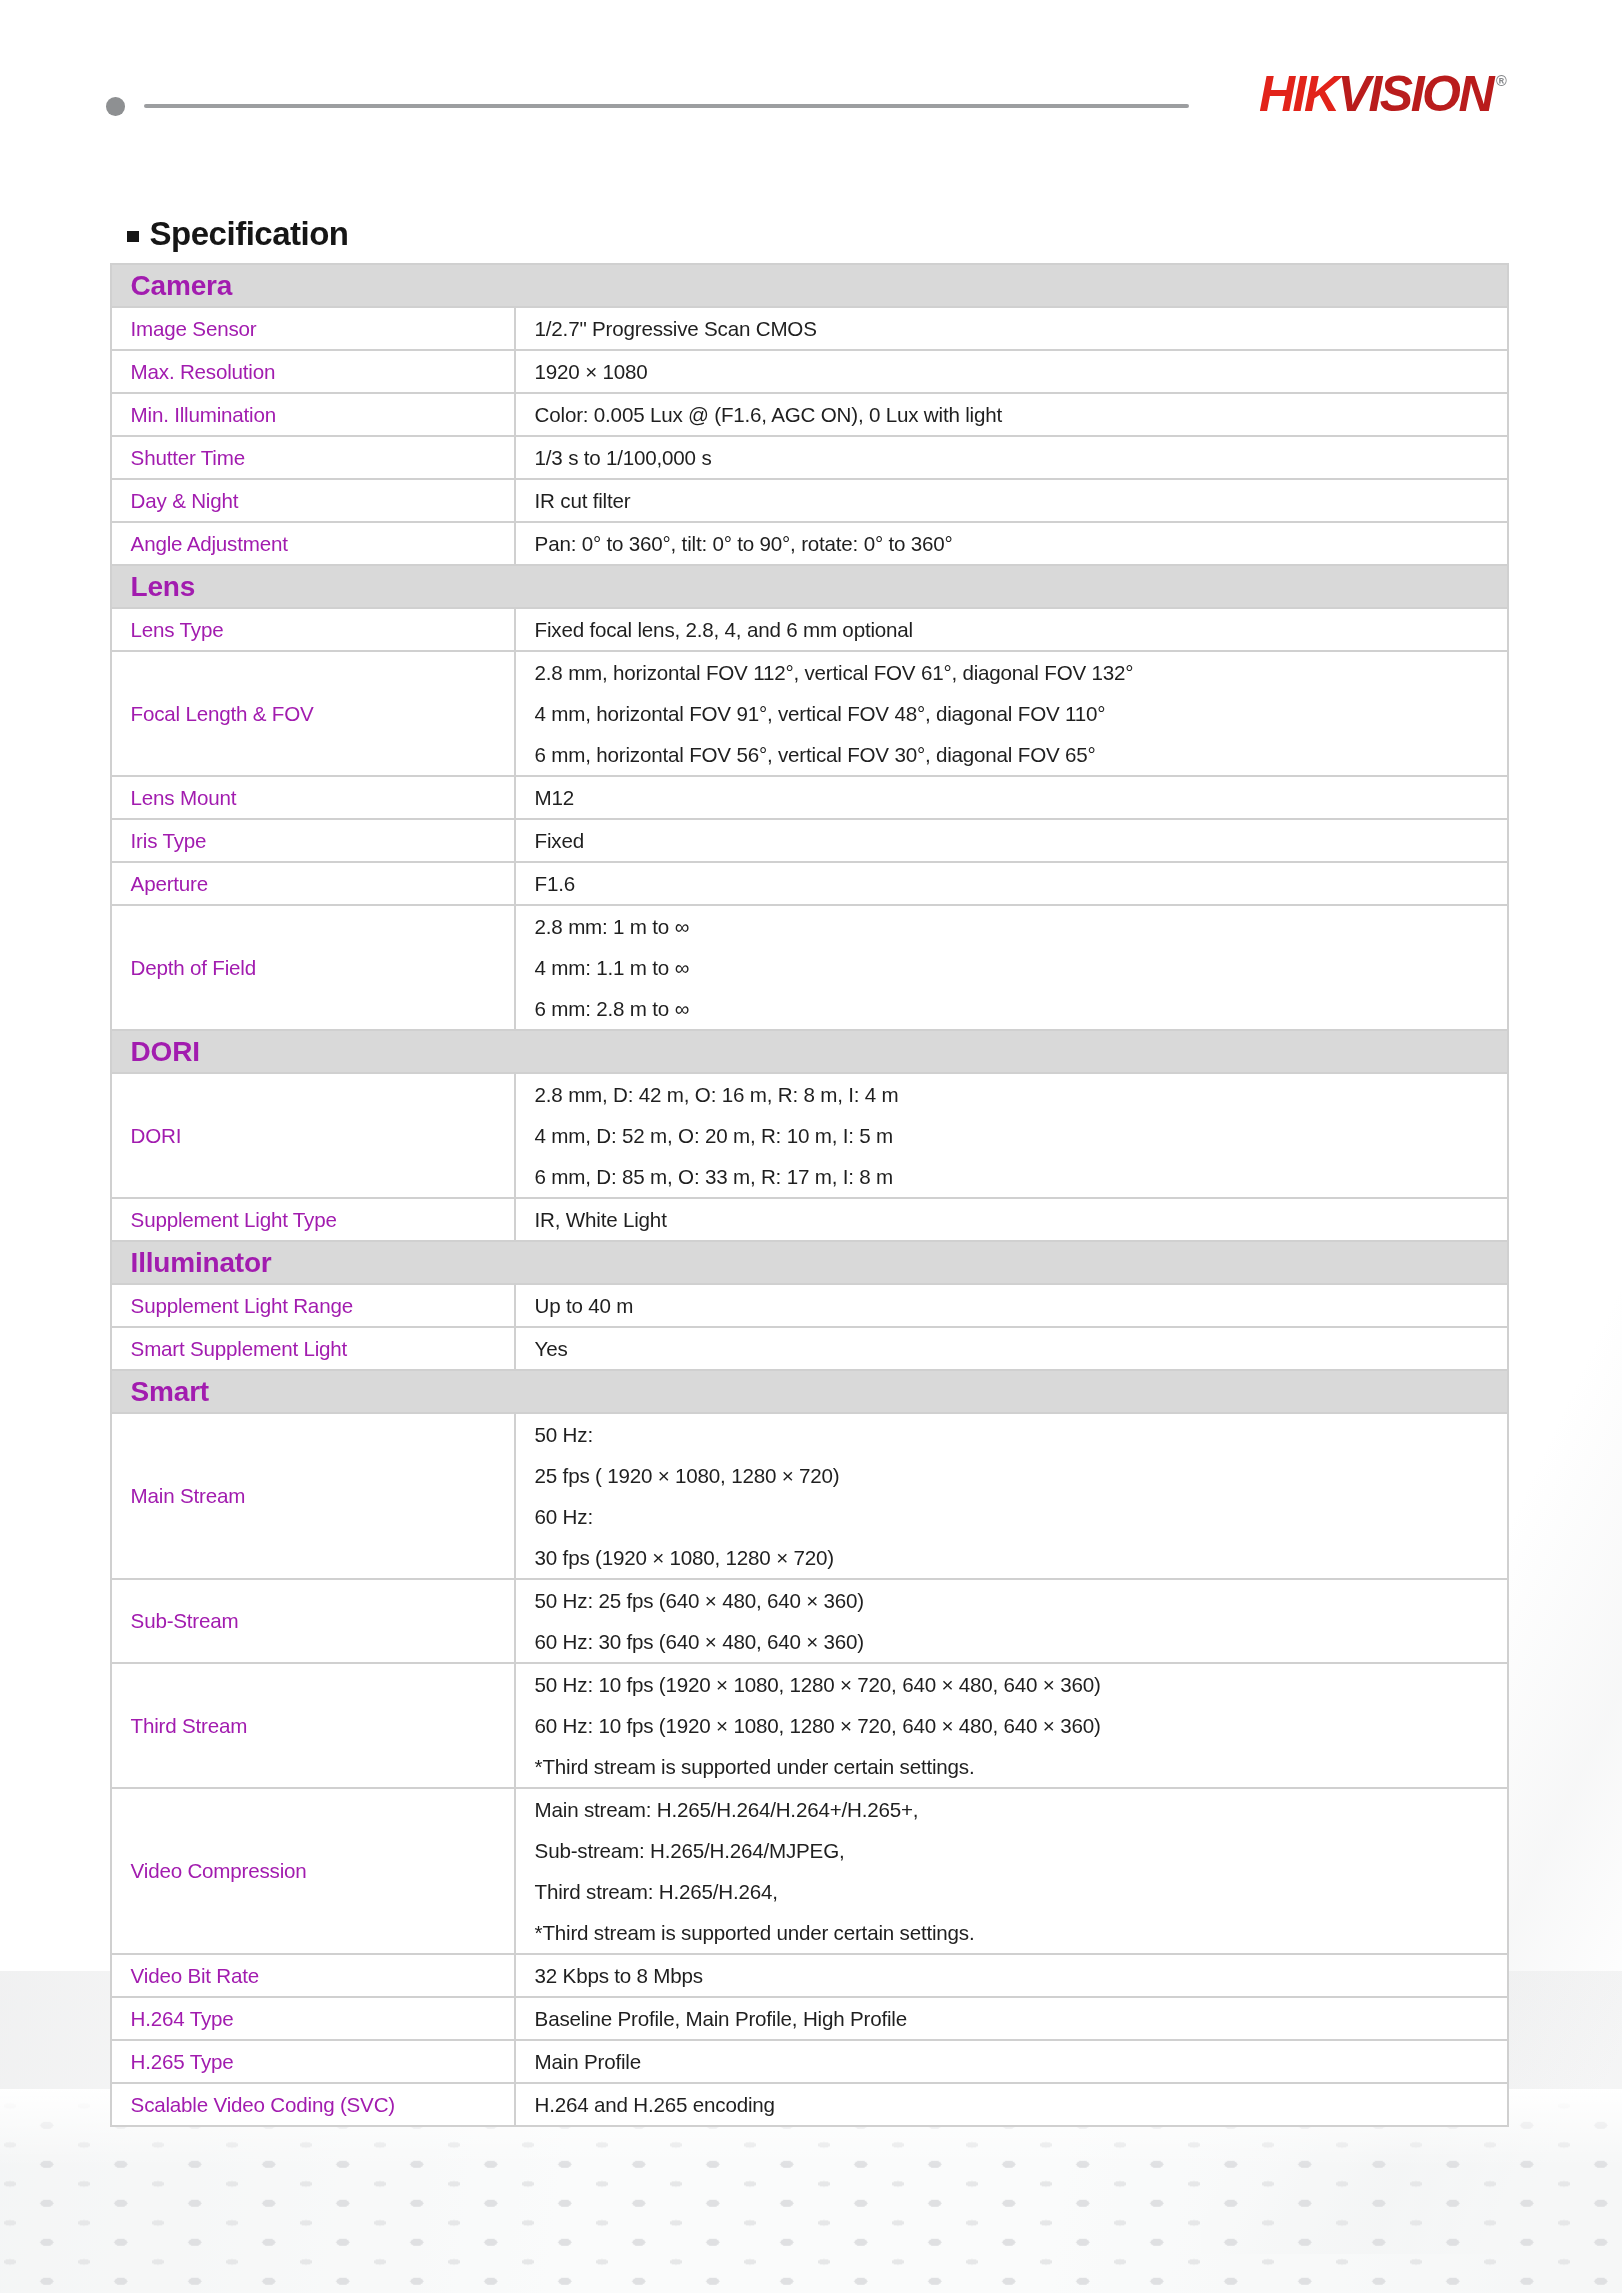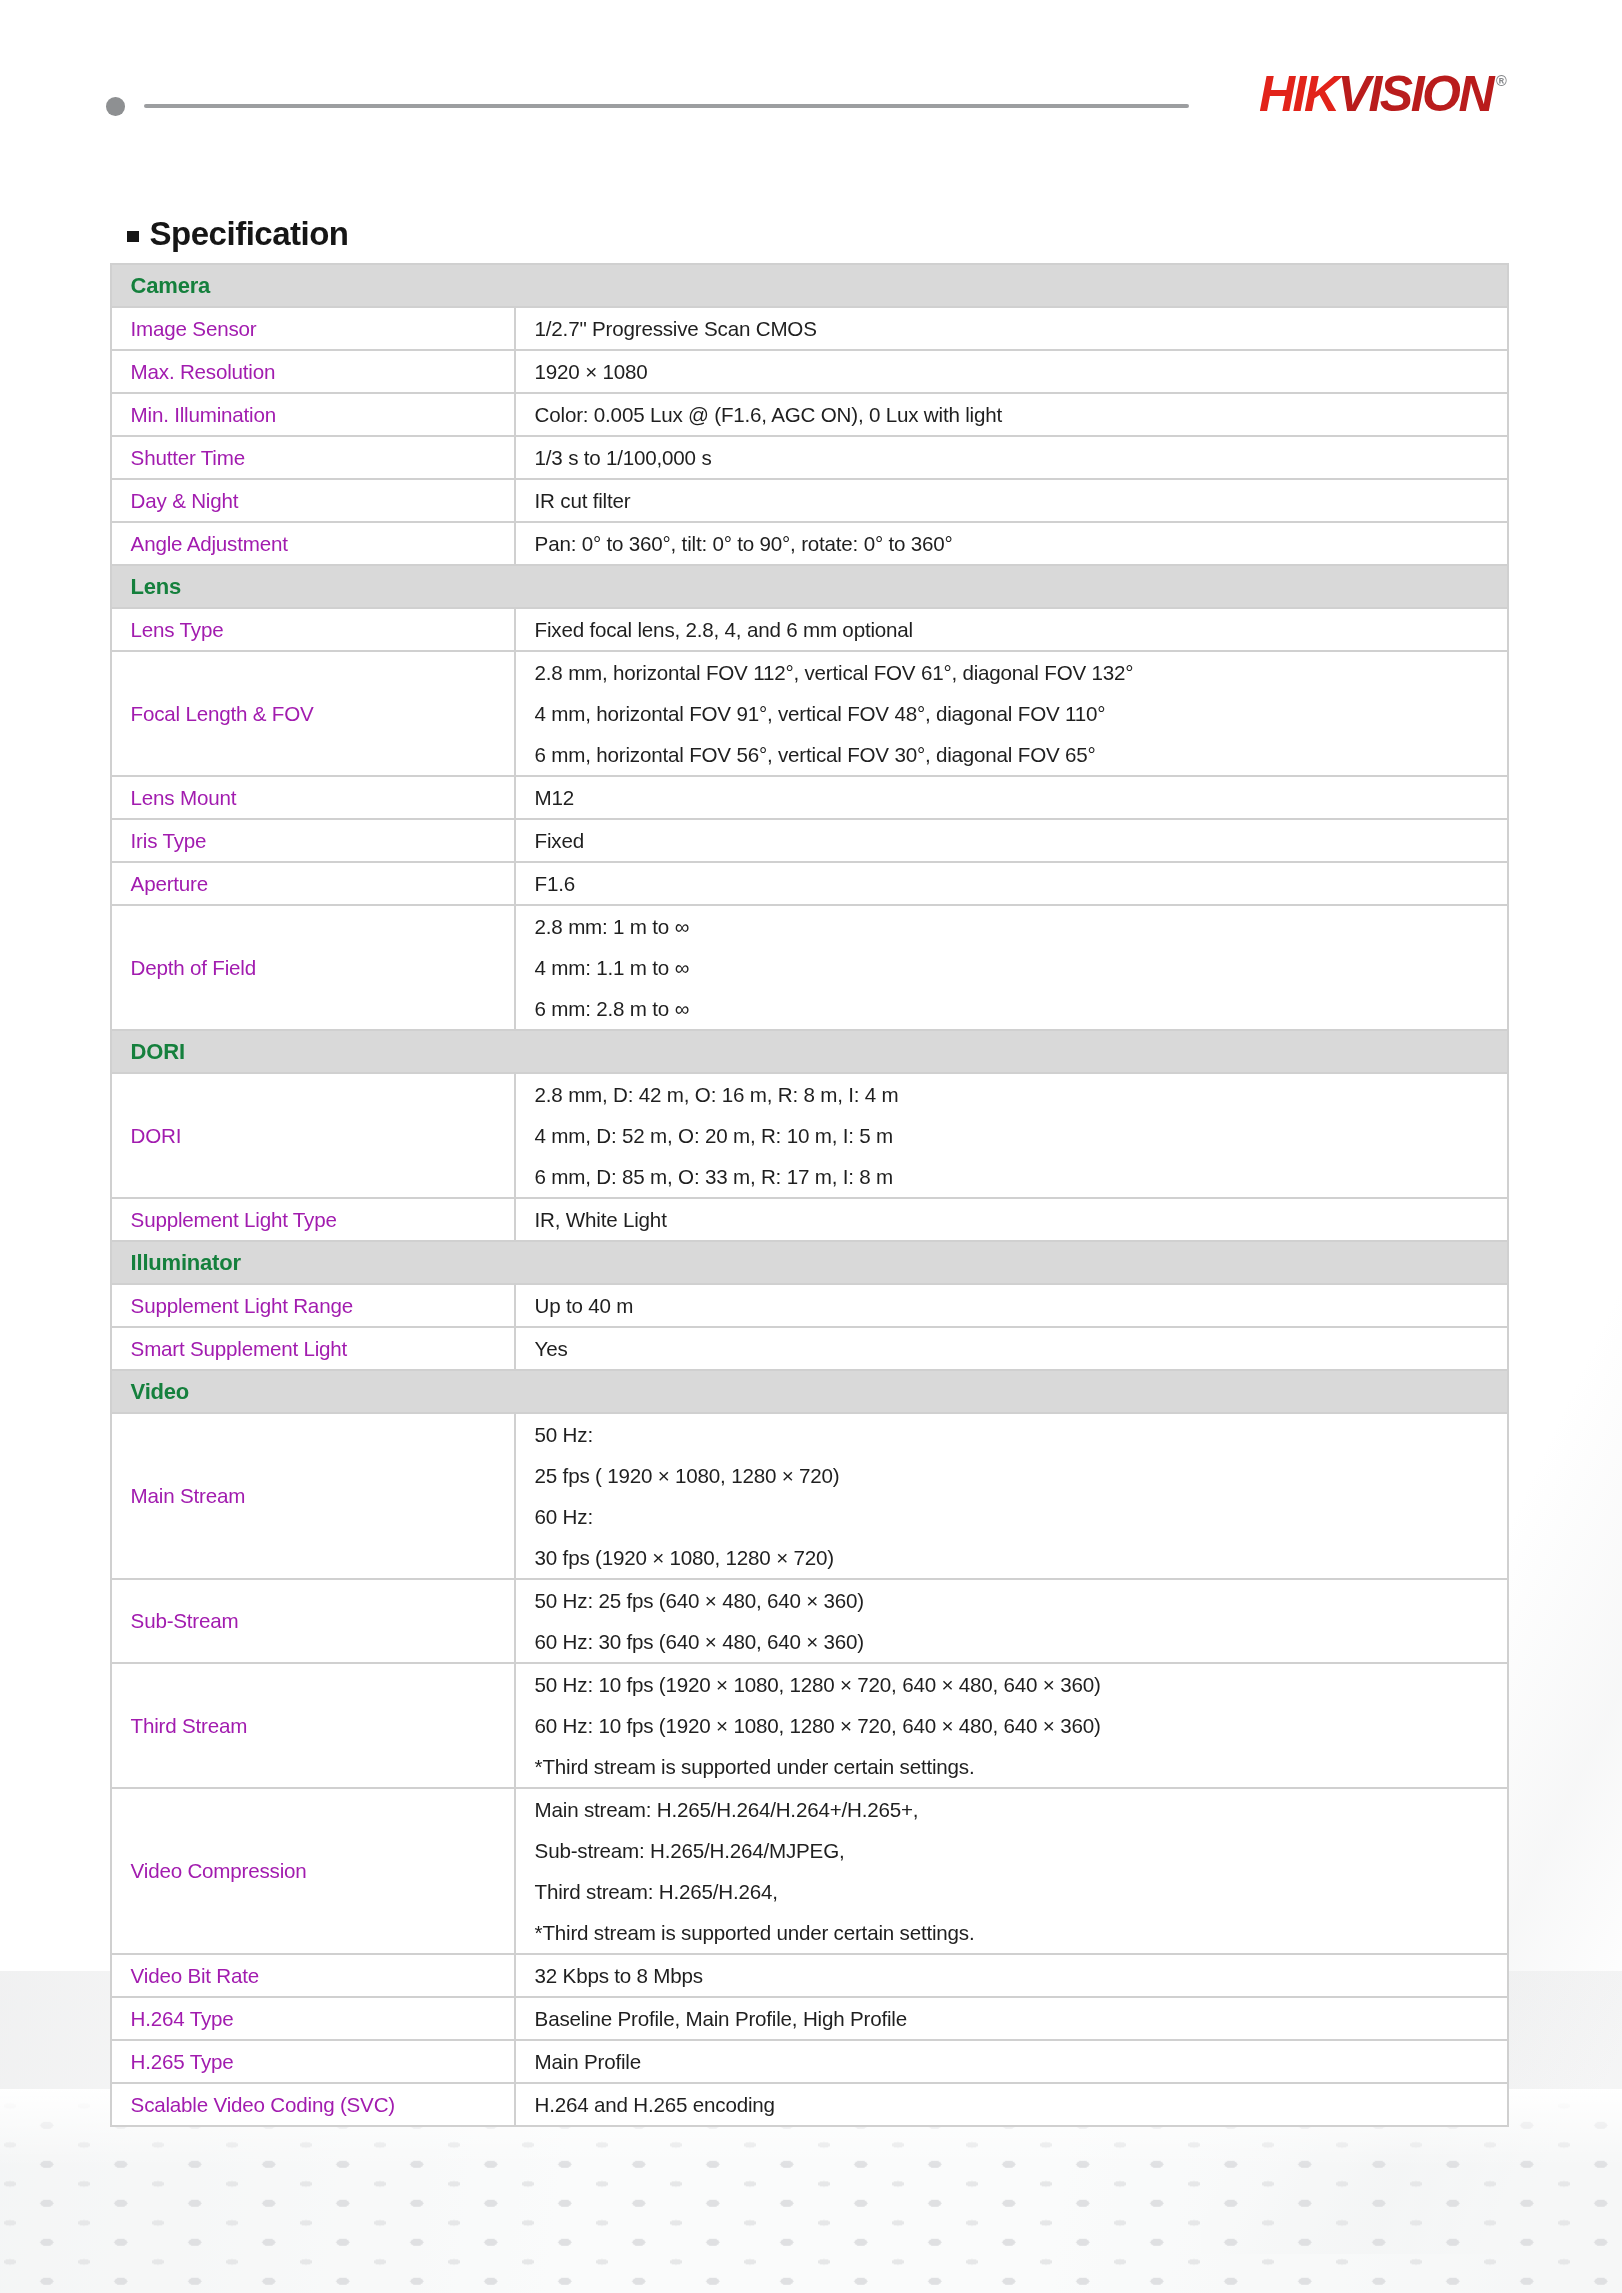--- a/index.html
+++ b/index.html
@@ -58,21 +58,21 @@
   
   table.spec{
     position:absolute;left:110px;top:263px;width:1399px;
     border-collapse:separate;border-spacing:2px;background:#d0d0d0;
     table-layout:fixed;
   }
   col.label-col{width:402px;}
   td{background:#ffffff;font-size:20.6px;vertical-align:middle;letter-spacing:-0.2px;}
   td.section-cell{
     background:#d9d9d9;font-weight:bold;height:41px;padding:0 0 0 18.6px;
-    font-size:22px;color:#15803d;margin-top:36px;
+    font-size:28px;color:#a21caf;margin-top:36px;
   }
   td.label-cell{padding:0 0 0 18.6px;height:41px;color:#a21caf;}
   td.value-cell{padding:0 0 0 18.6px;color:#1f1f1f;}
   .value-line{height:41px;line-height:41px;white-space:nowrap;}
 </style>
 </head>
 <body>
 
 <div class="bg-sweep"></div>
 <div class="swoosh"></div>
@@ -204,21 +204,21 @@
           <div class="value-line">Up to 40 m</div>
         </td>
       </tr>
       <tr>
         <td class="label-cell">Smart Supplement Light</td>
         <td class="value-cell">
           <div class="value-line">Yes</div>
         </td>
       </tr>
       <tr>
-        <td colspan="2" class="section-cell">Video</td>
+        <td colspan="2" class="section-cell">Smart</td>
       </tr>
       <tr>
         <td class="label-cell">Main Stream</td>
         <td class="value-cell">
           <div class="value-line">50 Hz:</div>
           <div class="value-line">25 fps ( 1920 × 1080, 1280 × 720)</div>
           <div class="value-line">60 Hz:</div>
           <div class="value-line">30 fps (1920 × 1080, 1280 × 720)</div>
         </td>
       </tr>

